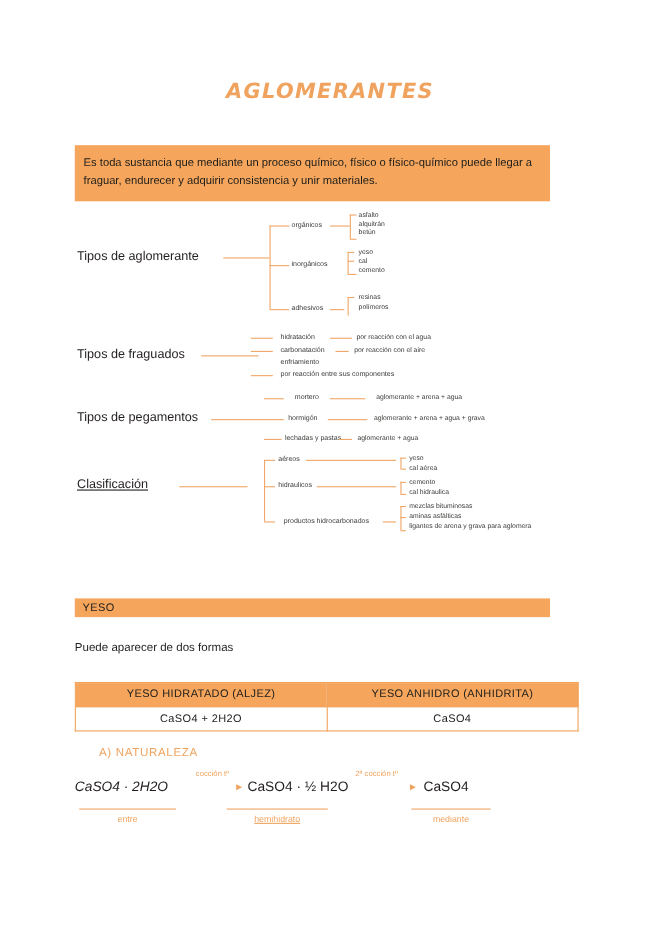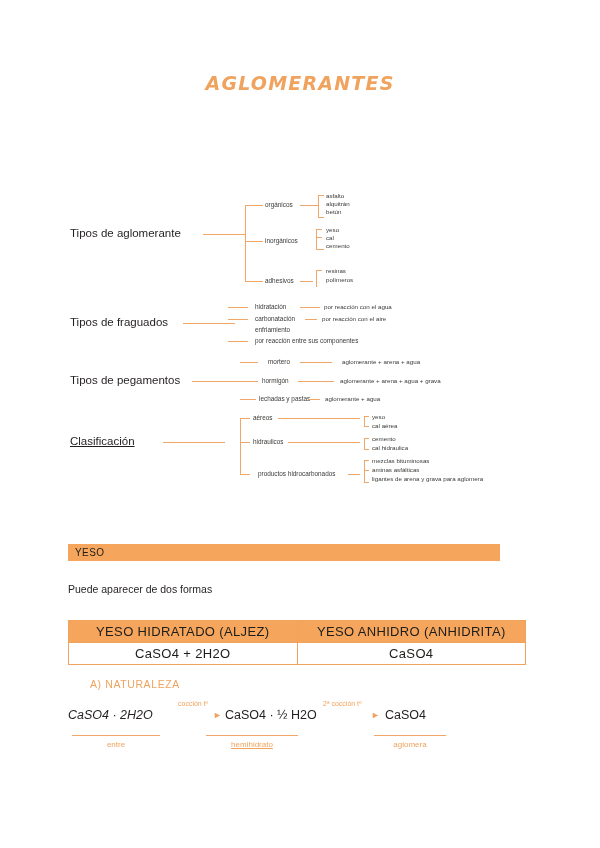--- a/index.html
+++ b/index.html
@@ -109,21 +109,21 @@
     top: 620px;
     left: 68px;
     width: 458px;
     border-collapse: collapse;
     table-layout: fixed;
   }
   .yeso-table th,
   .yeso-table td {
     border: 1px solid #f0a35e;
     text-align: center;
-    font-size: 13px;
+    font-size: 10px;
     letter-spacing: .35px;
     color: #1d1d1b;
     height: 21px;
     padding: 0;
   }
   .yeso-table th {
     background: #f5a65c;
     font-weight: normal;
   }
   .yeso-table td {
@@ -177,20 +177,21 @@
     text-align: center;
   }
 </style>
 </head>
 <body>
 
 <div class="page">
 
   <div class="doc-title">AGLOMERANTES</div>
 
+  <div class="intro-banner">Es toda sustancia que mediante un proceso químico, físico o físico-químico puede llegar a fraguar, endurecer y adquirir consistencia y unir materiales.</div>
 
   <div class="tree">
 
     <div class="grp-label" style="top:35px; left:70px;">Tipos de aglomerante</div>
     <div class="hline" style="top:42px; left:203px; width:42px;"></div>
     <div class="vline" style="top:13px; left:245px; height:76px;"></div>
 
     <div class="hline" style="top:13px; left:245px; width:18px;"></div>
     <div class="lvl1" style="top:9px; left:265px;">orgánicos</div>
     <div class="hline" style="top:13px; left:300px; width:18px;"></div>
@@ -320,16 +321,16 @@
 
     <div class="formula" style="top:30px; left:157px;">CaSO4 · ½ H2O</div>
     <div class="underline" style="top:57px; left:138px; width:92px;"></div>
     <div class="uname" style="top:62px; left:138px; width:92px;text-decoration:underline;">hemihidrato</div>
 
     <div class="cond" style="top:22px; left:255px;">2ª cocción tº</div>
     <div class="arrow" style="top:33px; left:303px;">►</div>
 
     <div class="formula" style="top:30px; left:317px;">CaSO4</div>
     <div class="underline" style="top:57px; left:306px; width:72px;"></div>
-    <div class="uname" style="top:62px; left:306px; width:72px;">aglomera</div>
+    <div class="uname" style="top:62px; left:306px; width:72px;">mediante</div>
   </div>
 
 </div>
 
 </body></html>

